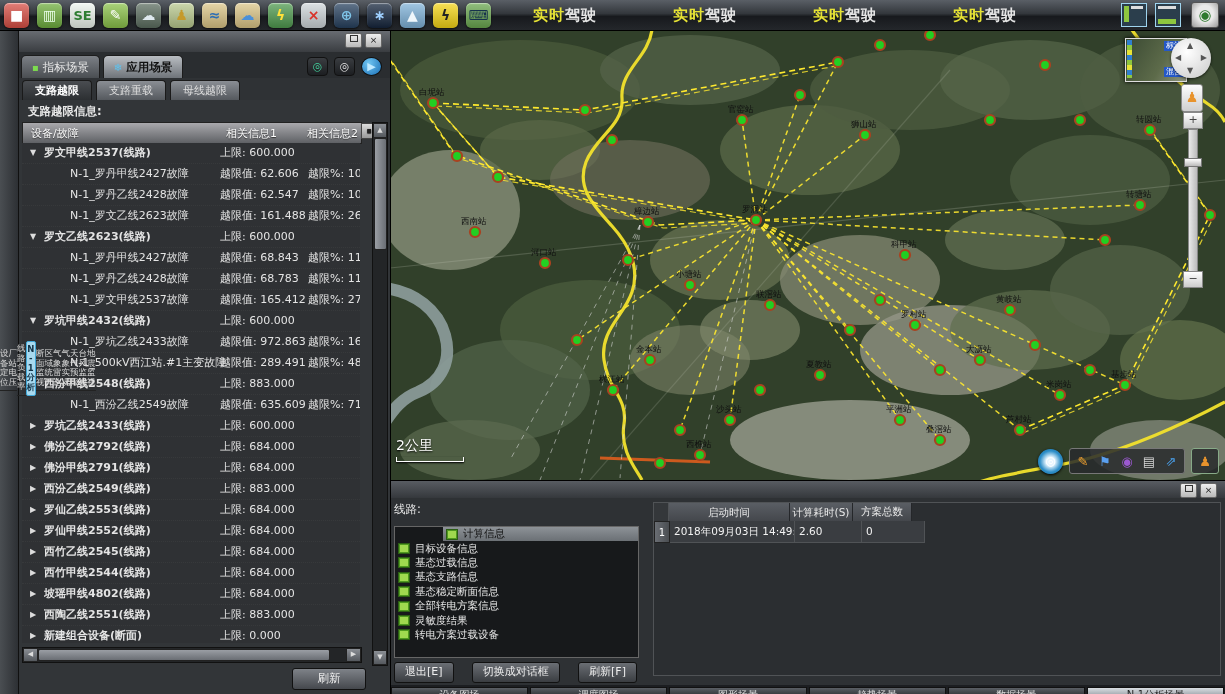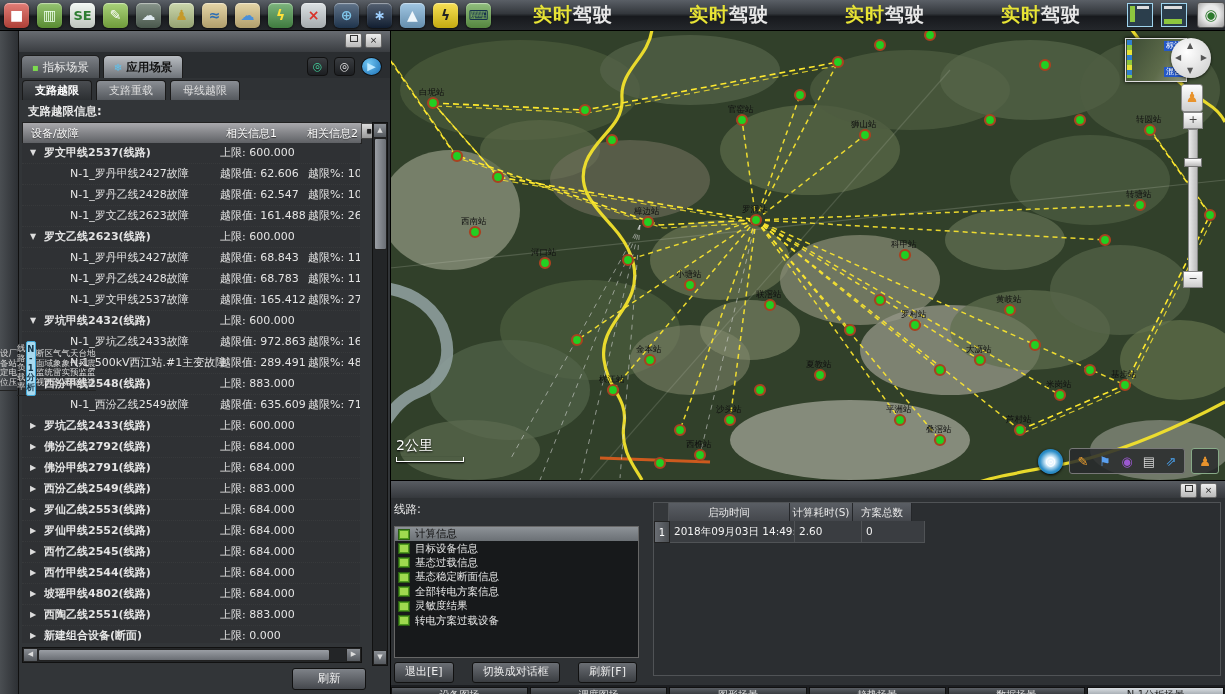--- a/index.html
+++ b/index.html
@@ -7,21 +7,21 @@
        font-family:"DejaVu Sans","Liberation Sans",sans-serif;
        background:#2e3134;user-select:none;}
   
   .toolbar{position:absolute;left:0;top:0;width:1225px;height:30px;
     background:linear-gradient(#5a5f66,#33373c 45%,#17191d 55%,#24272b);
     display:flex;align-items:center;z-index:50;border-bottom:1px solid #000;}
   .tb-icon{width:25px;height:25px;margin:0 4px;border-radius:5px;
     display:flex;align-items:center;justify-content:center;
     font-size:14px;font-weight:bold;box-shadow:0 1px 2px rgba(0,0,0,.6), inset 0 1px 1px rgba(255,255,255,.45);
     cursor:pointer;flex:none;}
-  .mode-label{font-size:19px;font-weight:bold;letter-spacing:1px;margin:0 38px;white-space:nowrap;cursor:pointer;}
+  .mode-label{font-size:15px;font-weight:bold;letter-spacing:1px;margin:0 38px;white-space:nowrap;cursor:pointer;}
   .mode-label .m1{color:#e8e435;}
   .mode-label .m2{color:#e6e6e6;}
   .tb-right{margin-left:auto;display:flex;align-items:center;margin-right:6px;}
   .layout-btn{width:24px;height:22px;border:1px solid #9fd4ee;background:#2b3e4c;margin-left:8px;
     position:relative;cursor:pointer;}
   .layout-btn .bar{position:absolute;background:#8ec63f;}
   .eye-btn{width:26px;height:24px;border:1px solid #555;border-radius:3px;margin-left:10px;
     background:radial-gradient(circle at 50% 45%,#e9e9e9 45%,#9a9a9a);display:flex;align-items:center;justify-content:center;cursor:pointer;}
   .eye-btn span{color:#2d7a2d;font-size:15px;}
   
@@ -112,21 +112,21 @@
   .mt-single{background:rgba(40,42,45,.85);border:1px solid #8a8;border-radius:3px;padding:1px 2px;}
   
   .bottom{position:absolute;left:390px;top:480px;width:835px;height:205px;background:#2e3134;z-index:20;border-top:1px solid #000;}
   .bottom-titlebar{position:absolute;left:0;top:0;width:100%;height:17px;background:linear-gradient(#585c62,#35383c);}
   .line-row{position:absolute;left:4px;top:21px;display:flex;align-items:center;}
   .line-label{font-size:11.5px;color:#e8e8e8;margin-right:4px;white-space:nowrap;}
   .line-input{width:212px;height:16px;background:#1b1d1f;border:1px solid #777;color:#fff;font-size:11.5px;
     padding:1px 5px;font-family:inherit;}
   .listbox{position:absolute;left:4px;top:45px;width:243px;height:130px;background:#17191b;border:1px solid #666;overflow:hidden;}
   .list-item{height:14.4px;display:flex;align-items:center;font-size:10.5px;color:#e6e6e6;cursor:pointer;padding-left:3px;white-space:nowrap;}
-  .list-item.selected{background:linear-gradient(#8d9297,#6b7075);color:#111;}
+  .list-item.selected{background:linear-gradient(#8d9297,#6b7075);color:#111;margin-left:48px;}
   .gicon{width:10px;height:9px;margin-right:5px;background:#9fd94f;border:1px solid #2c5e14;
     box-shadow:inset 0 0 0 1px #4f9a1f;flex:none;}
   .bp-buttons{position:absolute;left:4px;top:181px;width:243px;display:flex;justify-content:space-between;}
   .bp-btn{height:19px;padding:0 10px;background:linear-gradient(#6a6e74,#3a3d41);border:1px solid #111;border-radius:3px;
     color:#eee;font-size:11px;line-height:18px;cursor:pointer;white-space:nowrap;}
   .result-table{position:absolute;left:263px;top:21px;width:566px;height:172px;background:#2b2e31;border:1px solid #505356;}
   .rt-head{display:flex;height:18px;background:#3c4putational043;}
   .rt-gutter{width:14px;background:#34373a;border-right:1px solid #505356;flex:none;}
   .rt-hcell{background:linear-gradient(#5a5e64,#44474c);border-right:1px solid #25272a;color:#e8e8e8;
     font-size:10.5px;line-height:18px;text-align:center;flex:none;}
@@ -676,20 +676,24 @@
         <div class="list-item">
           <span class="gicon"></span>
           <span>目标设备信息</span>
         </div>
         <div class="list-item">
           <span class="gicon"></span>
           <span>基态过载信息</span>
         </div>
         <div class="list-item">
           <span class="gicon"></span>
+          <span>基态支路信息</span>
+        </div>
+        <div class="list-item">
+          <span class="gicon"></span>
           <span>基态稳定断面信息</span>
         </div>
         <div class="list-item">
           <span class="gicon"></span>
           <span>全部转电方案信息</span>
         </div>
         <div class="list-item">
           <span class="gicon"></span>
           <span>灵敏度结果</span>
         </div>
@@ -701,21 +705,21 @@
     <div class="bp-buttons" id="bp-buttons">
         <div class="bp-btn">退出[E]</div>
         <div class="bp-btn">切换成对话框</div>
         <div class="bp-btn">刷新[F]</div>
       </div>
     <div class="result-table">
       <div class="rt-head" id="rt-head">
           <div class="rt-gutter"></div>
           <div class="rt-hcell" style="width: 120px;">启动时间</div>
           <div class="rt-hcell" style="width: 62px;">计算耗时(S)</div>
-          <div class="rt-hcell" style="width: 58px;">方案总数</div>
+          <div class="rt-hcell" style="width: 58px; font-family: Liberation Mono, monospace;">方案总数</div>
         </div>
       <div id="rt-rows">
           <div class="rt-row">
             <div class="rt-rownum">1</div>
             <div class="rt-cell" style="width: 120px;">2018年09月03日 14:49:09</div>
             <div class="rt-cell" style="width: 62px;">2.60</div>
             <div class="rt-cell" style="width: 58px;">0</div>
           </div>
         </div>
     </div>

